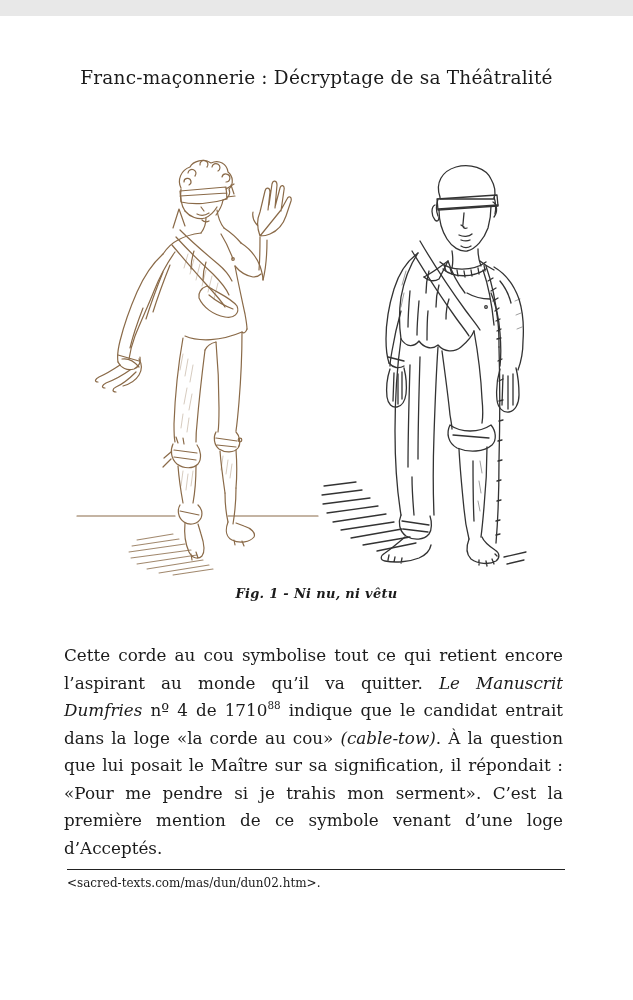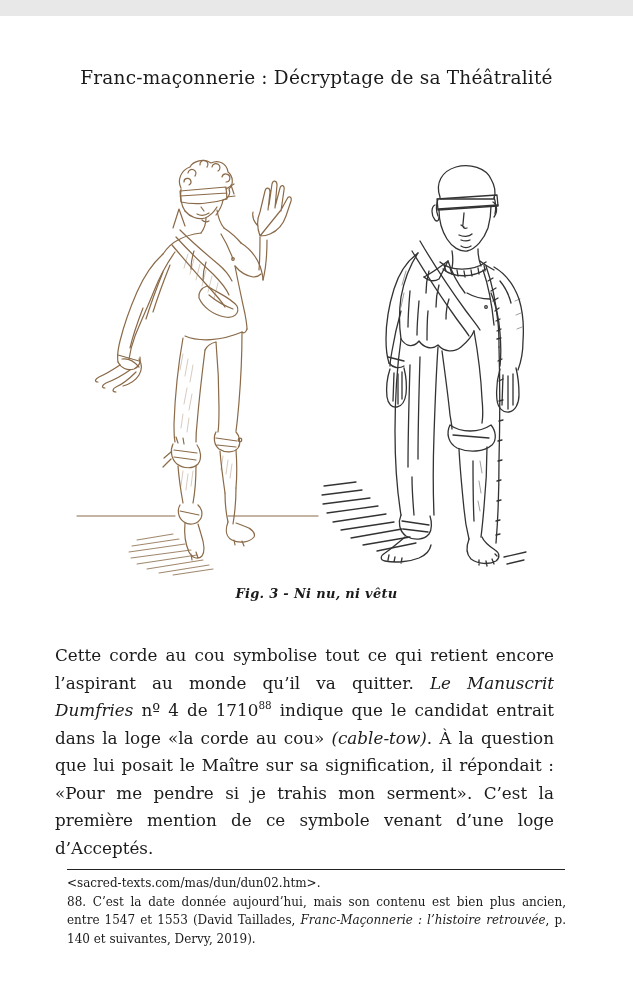--- a/index.html
+++ b/index.html
@@ -40,21 +40,21 @@
     position: absolute;
     top: 570px; left: 0; right: 0;
     text-align: center;
     font-size: 13px;
     font-weight: bold;
     font-style: italic;
     letter-spacing: 0.3px;
   }
   .body-text {
     position: absolute;
-    top: 626px; left: 55px;
+    top: 626px; left: 64px;
     width: 499px;
     margin: 0;
     font-size: 16.8px;
     line-height: 27.5px;
     text-align: justify;
   }
   .footnote-rule {
     position: absolute;
     top: 853px; left: 67px;
     width: 498px; height: 0;
@@ -216,24 +216,23 @@
       <path d="M149,378 C146,386 146,393 151,398 C158,403 169,404 176,400 C180,397 180,392 175,389 C169,385 164,381 162,376 M166,400 L167,405 M172,398 L174,403 M159,399 L159,404"></path>
 
       <path d="M184,396 L206,391 M187,403 L204,399 M175,393 L177,395"></path>
 
       <path class="shadow" d="M4,325 L36,321 M2,334 L42,329 M3,343 L50,337 M7,352 L58,345 M13,361 L66,353 M21,369 L74,361 M31,377 L82,368 M43,384 L90,376 M57,390 L96,382"></path>
 
       <path class="hatch" d="M86,110 L82,124 M84,132 L81,146 M195,140 L200,138 M196,154 L201,152 M197,168 L202,166"></path>
     </svg>
   </div>
 
-  <div class="figure-caption">Fig. 3 - Ni nu, ni vêtu</div>
+  <div class="figure-caption">Fig. 1 - Ni nu, ni vêtu</div>
 
   <p class="body-text"><span>Cette corde au cou symbolise tout ce qui retient encore l’aspirant au monde qu’il va quitter. </span><span class="seg-italic">Le Manuscrit Dumfries</span><span> nº 4 de 1710</span><span class="seg-sup">88</span><span> indique que le candidat entrait dans la loge «la corde au cou» </span><span class="seg-italic">(cable-tow)</span><span>. À la question que lui posait le Maître sur sa signification, il répondait : «Pour me pendre si je trahis mon serment». C’est la première mention de ce symbole venant d’une loge d’Acceptés.</span></p>
 
   <div class="footnote-rule"></div>
 
   <div class="footnotes">
     <p>&lt;sacred-texts.com/mas/dun/dun02.htm&gt;.</p>
-    <p><span>88. C’est la date donnée aujourd’hui, mais son contenu est bien plus ancien, entre 1547 et 1553 (David Taillades, </span><span class="seg-italic">Franc-Maçonnerie : l’histoire retrouvée</span><span>, p. 140 et suivantes, Dervy, 2019).</span></p>
   </div>
 
 </div>
 
 </body></html>

